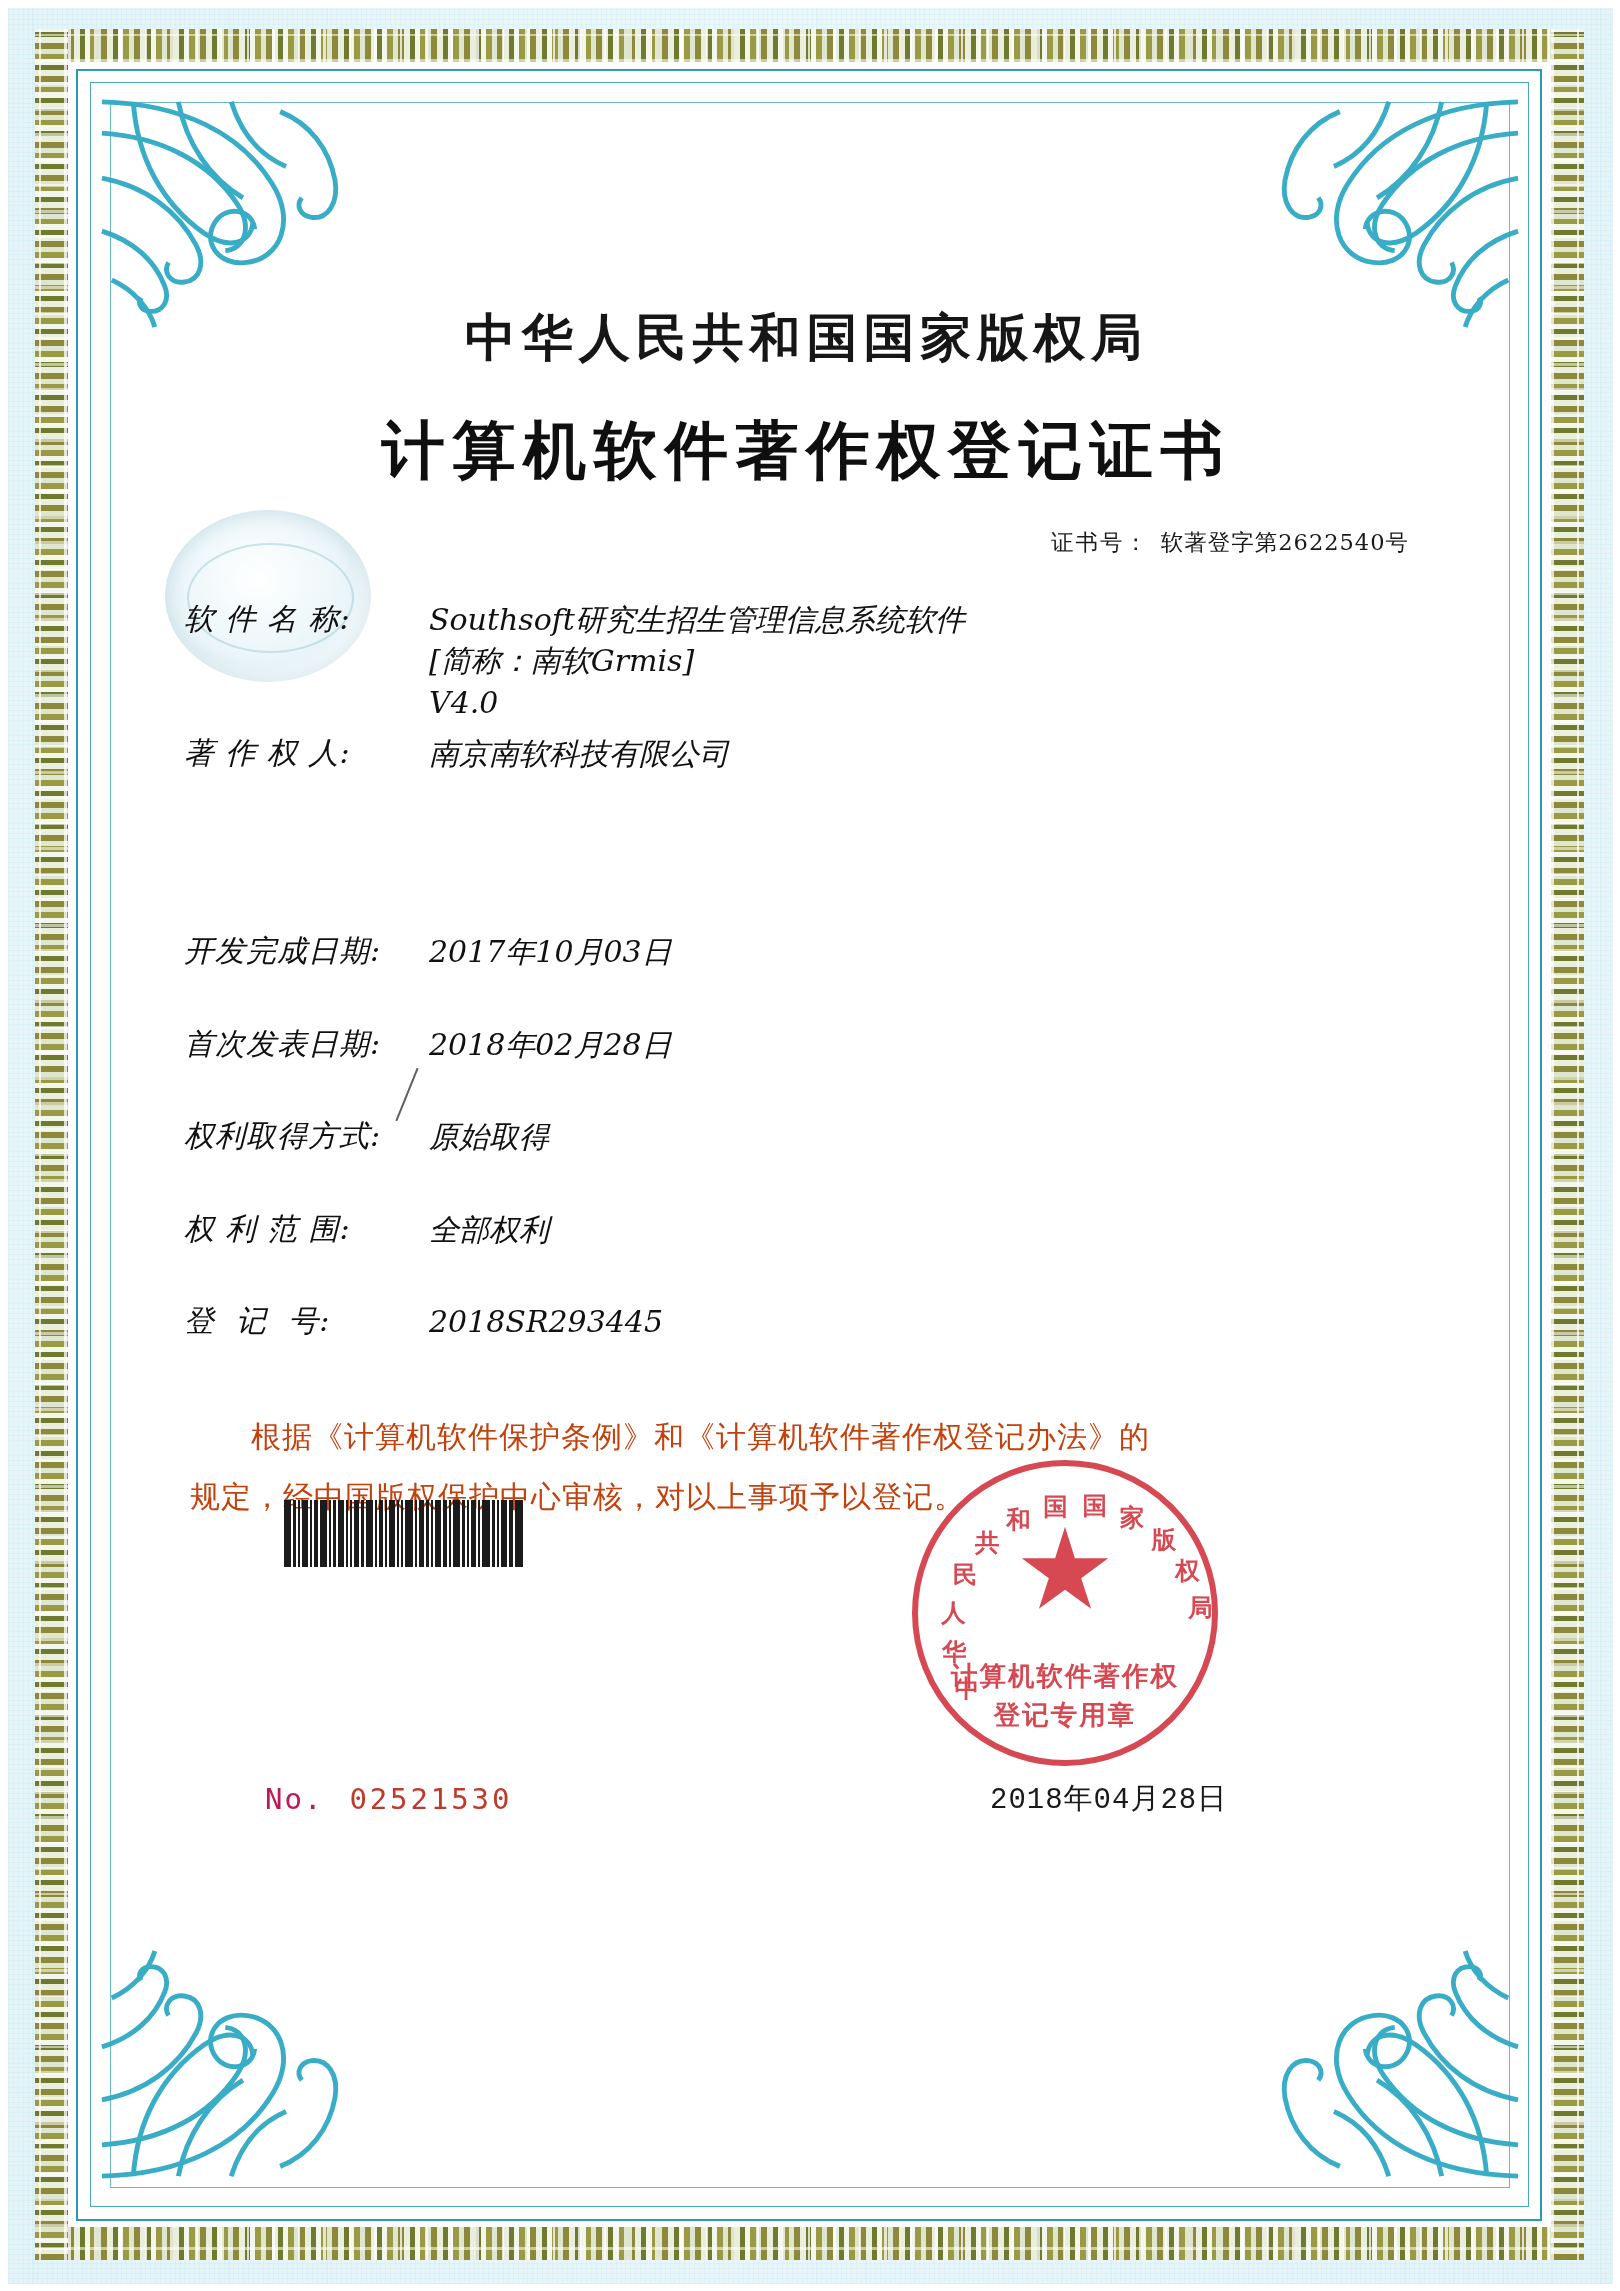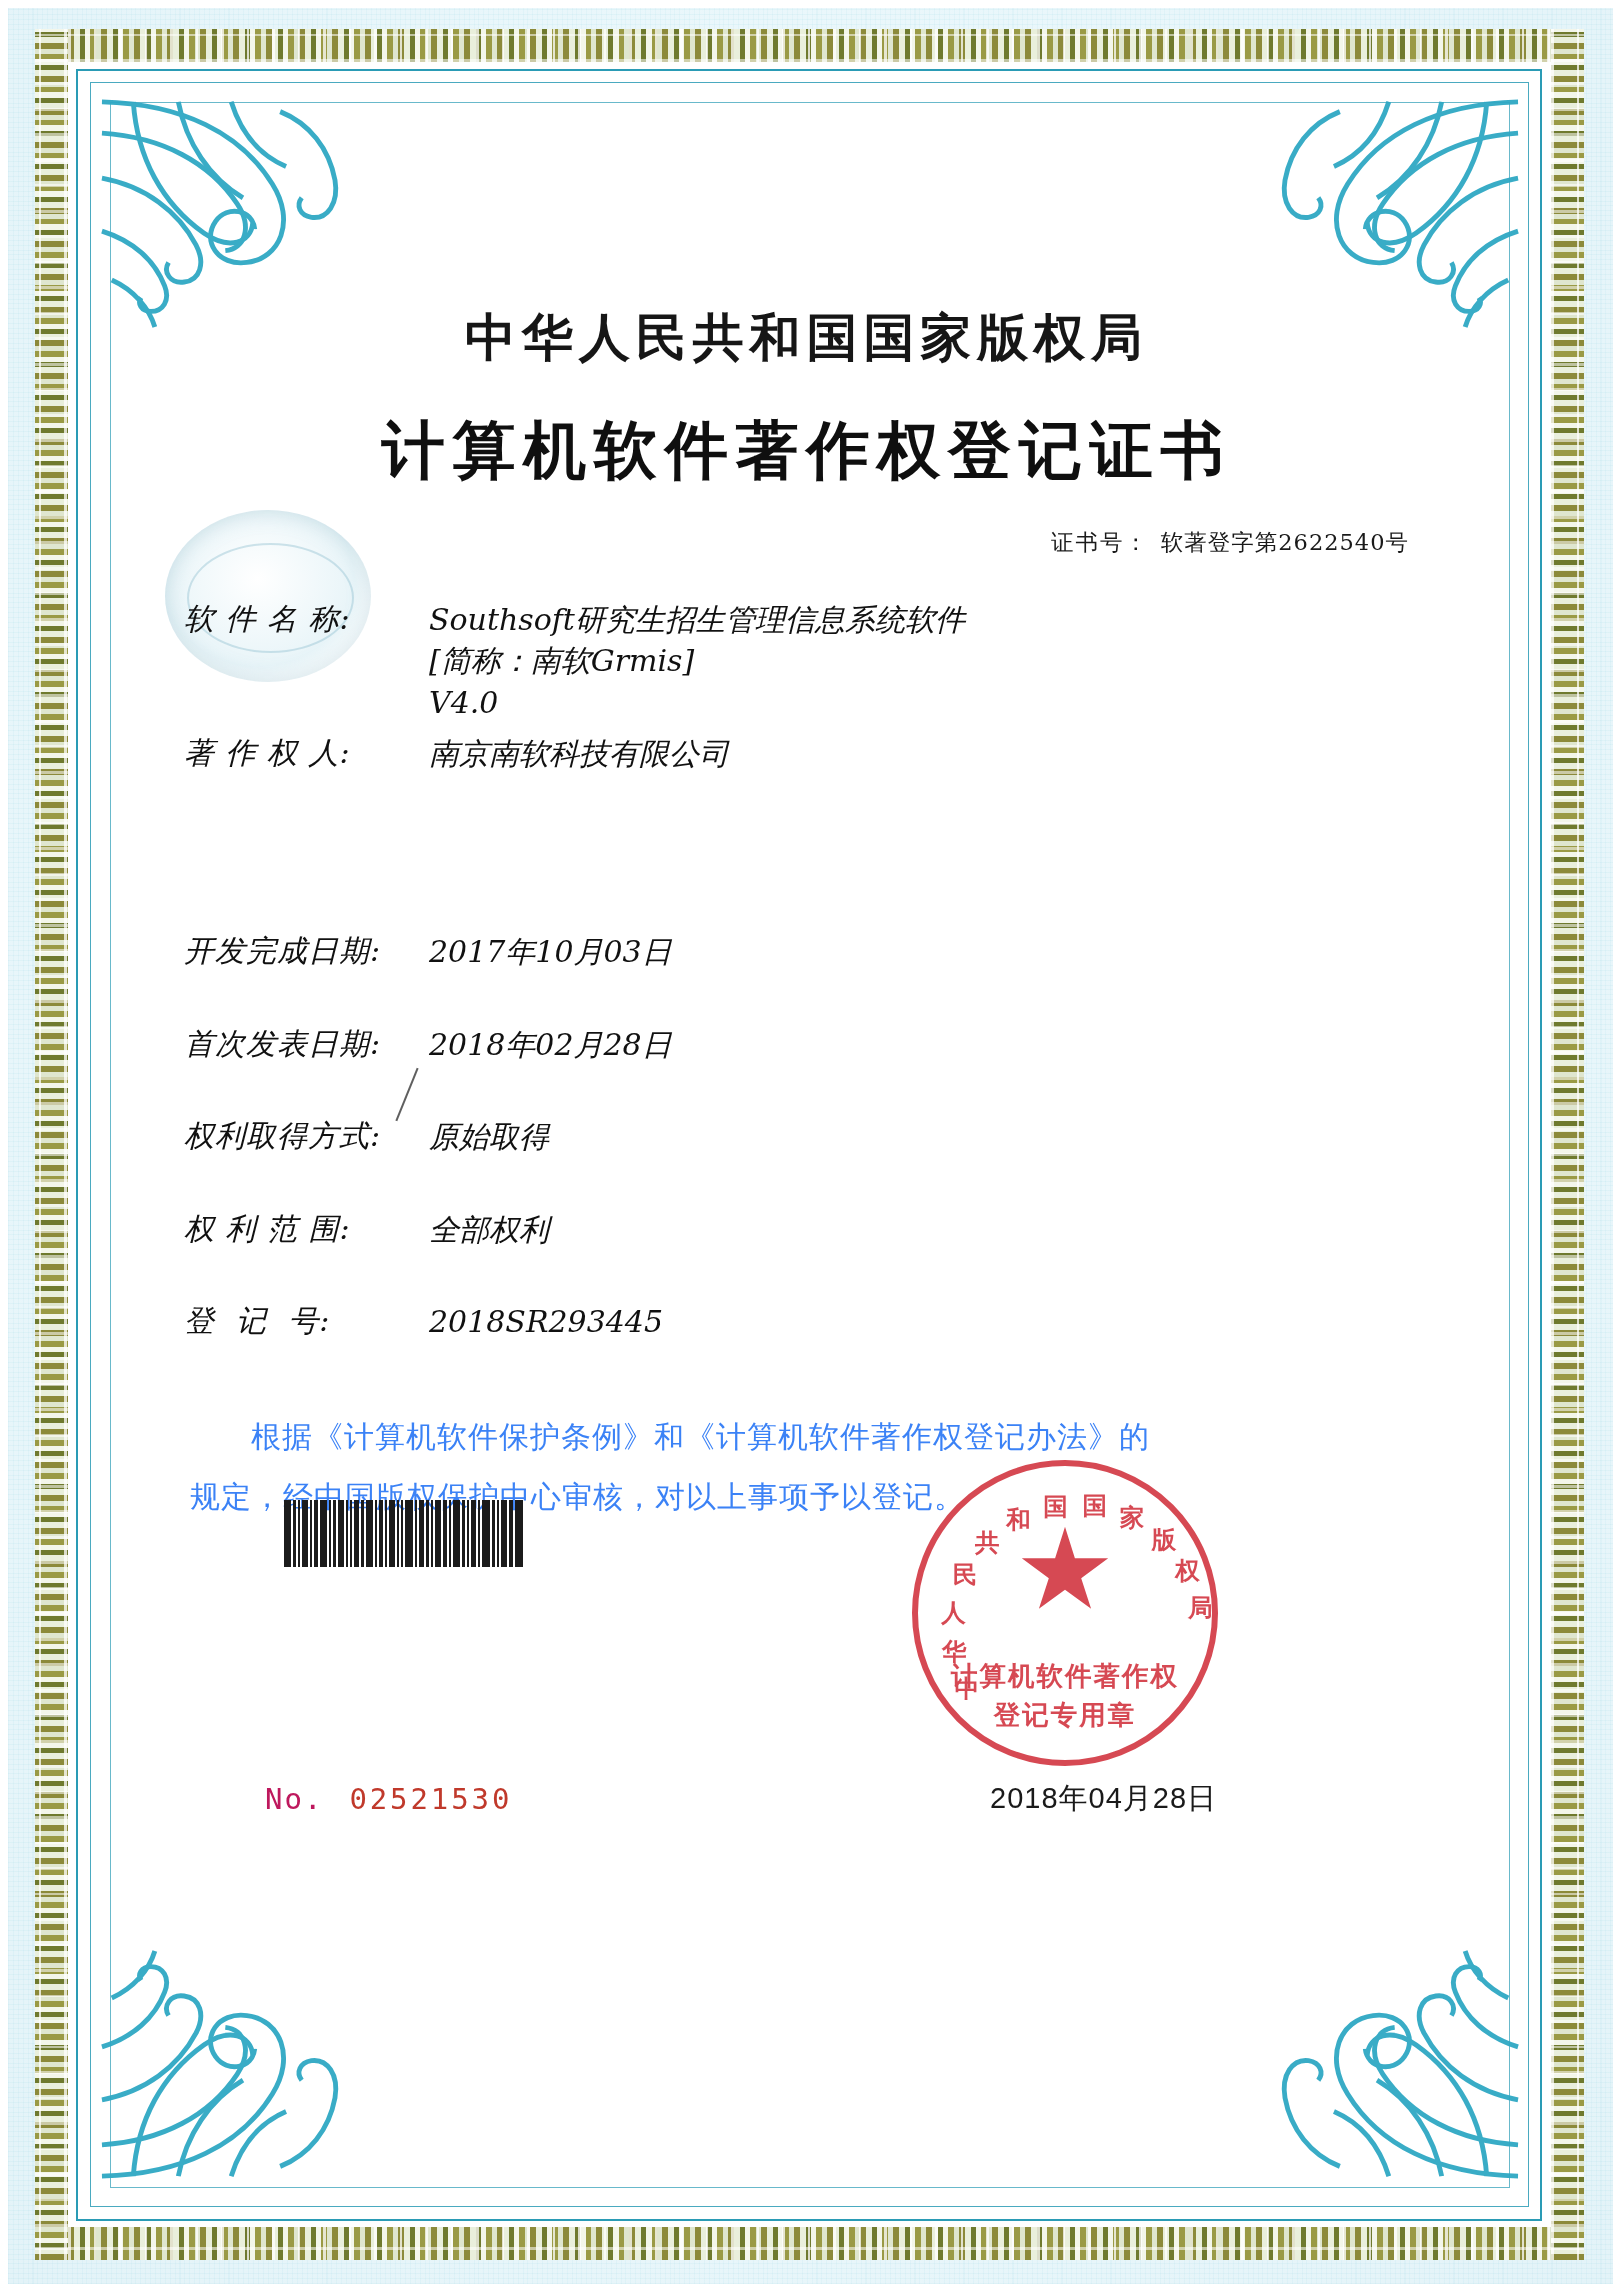--- a/index.html
+++ b/index.html
@@ -198,21 +198,21 @@
 
   .field-row.spaced { margin-bottom: 51px; }
 
   
   .statement {
     margin-top: 65px;
     padding-left: 45px;
     padding-right: 39px;
     font-size: 30px;
     line-height: 2.0;
-    color: #3b82f6;
+    color: #c2410c;
     font-family: "DejaVu Serif", "Liberation Serif", serif;
     letter-spacing: 1px;
   }
   .statement .p1 { display:block; text-indent: 61px; }
   .statement .p2 { display:block; }
 
   
   .barcode {
     position: absolute;
     left: 284px;
@@ -277,21 +277,21 @@
   }
   .seal .seal-line1 { top: 192px; }
   .seal .seal-line2 { top: 231px; }
 
   .seal-date {
     position: absolute;
     left: 990px;
     top: 1779px;
     font-size: 29px;
     color: #1a1a1a;
-    font-family: Liberation Sans, sans-serif;
+    font-family: Liberation Mono, monospace;
     letter-spacing: 1px;
     text-align: center;
   }
 
   .serial {
     position: absolute;
     left: 265px;
     top: 1782px;
     font-size: 29px;
     color: #1a1a1a;

